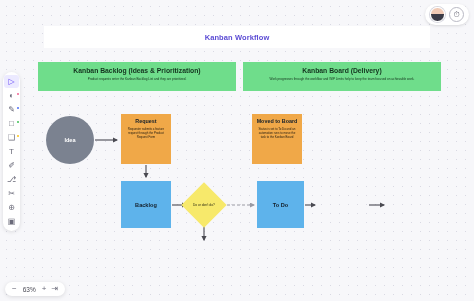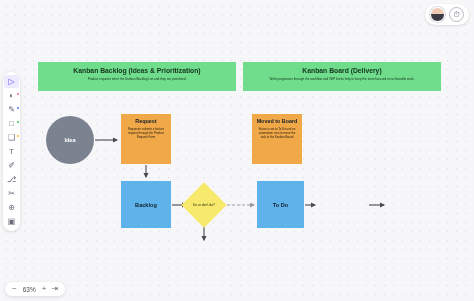--- a/index.html
+++ b/index.html
@@ -137,20 +137,23 @@
   #n-todo      { left: 257px; top: 181px; width: 47px;  height: 47px; }</style>
 </head>
 <body>
 
 <div id="app">
 
   <div id="canvas"></div>
 
   <div id="board">
 
+    <div id="titlecard">
+      <span>Kanban Workflow</span>
+    </div>
 
     <div id="banner1" class="banner">
       <div class="b-title">Kanban Backlog (Ideas &amp; Prioritization)</div>
       <div class="b-sub">Product requests enter the Kanban Backlog List and they are prioritized.</div>
     </div>
 
     <div id="banner2" class="banner">
       <div class="b-title">Kanban Board (Delivery)</div>
       <div class="b-sub">Work progresses through the workflow and WIP Limits help to keep the team focused on achievable work.</div>
     </div>

